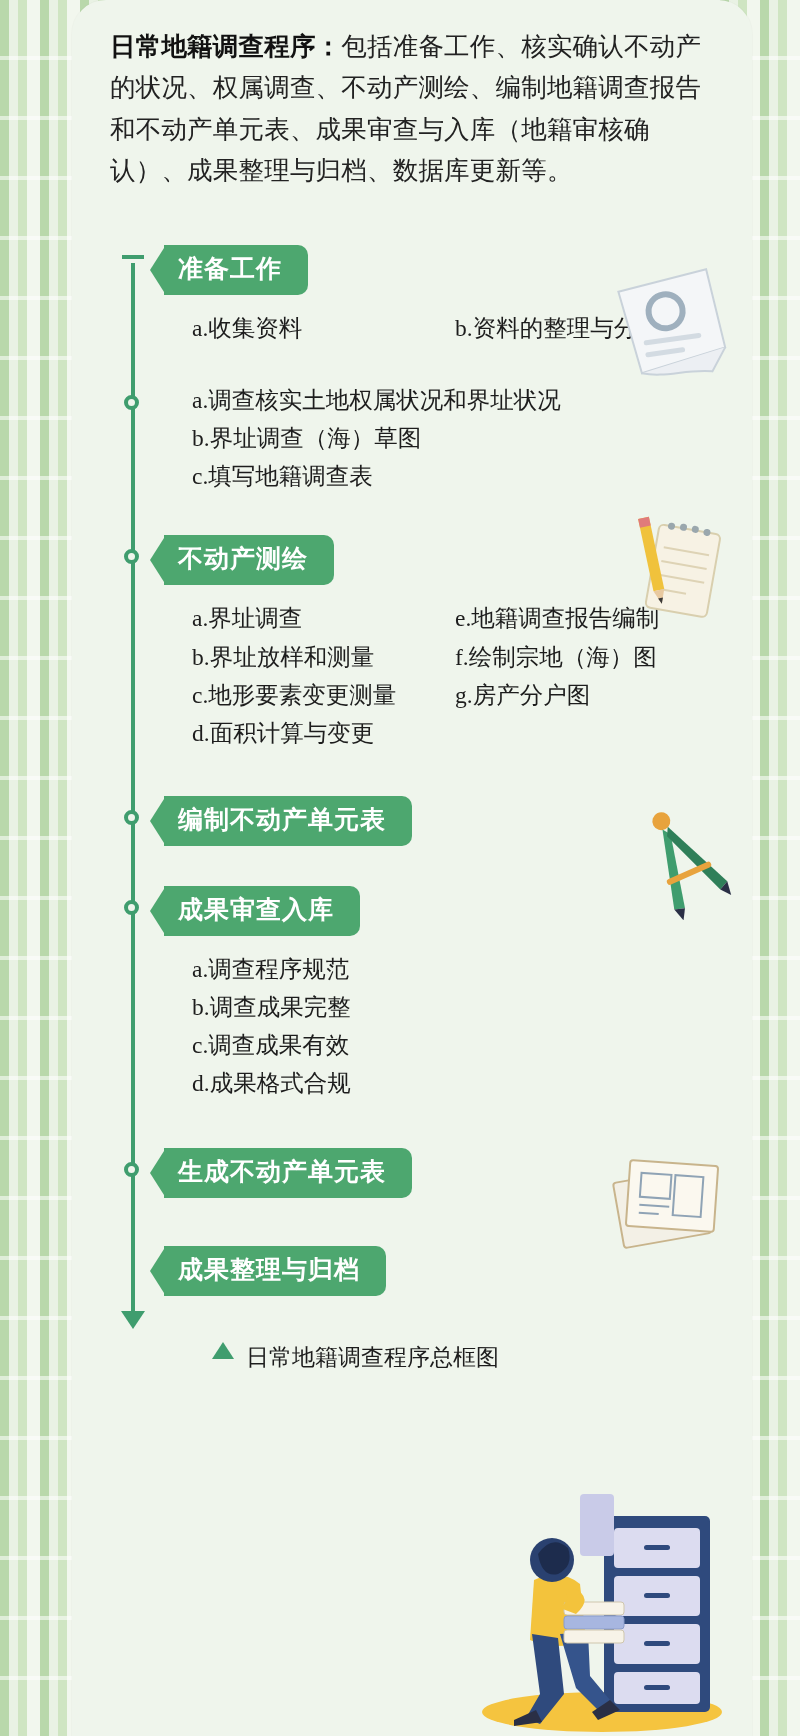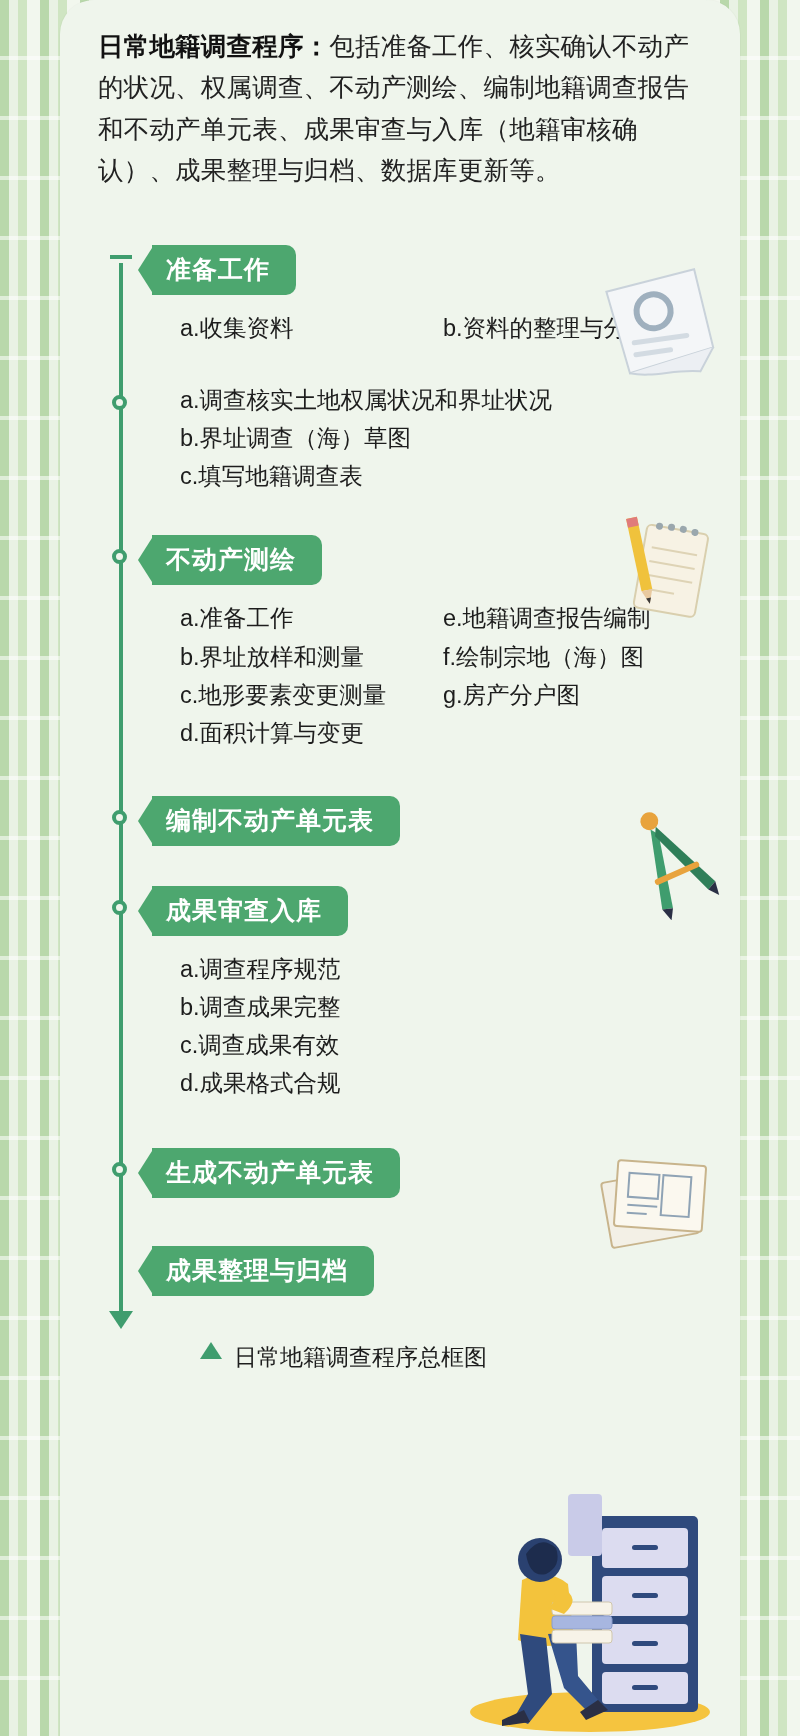--- a/index.html
+++ b/index.html
@@ -34,21 +34,21 @@
       repeating-linear-gradient(
         to bottom,
         rgba(255,255,255,0) 0px, rgba(255,255,255,0) 56px,
         rgba(255,255,255,0.55) 56px, rgba(255,255,255,0.55) 60px
       );
   }
 
   
   .card {
     position: absolute;
-    left: 60px;
+    left: 72px;
     top: 0;
     width: 680px;
     height: 1736px;
     background: #eff5ec;
     border-radius: 34px 34px 0 0;
     box-shadow: 0 0 0 1px rgba(0,0,0,0.02);
     overflow: hidden;
   }
 
   
@@ -92,21 +92,21 @@
   .timeline-arrow {
     position: absolute;
     left: 49px;
     bottom: 44px;
     width: 0; height: 0;
     border-left: 12px solid transparent;
     border-right: 12px solid transparent;
     border-top: 18px solid #3f9d6e;
   }
 
-  .step { position: relative; }
+  .step { position: relative; font-family: Liberation Serif, serif; }
   .step + .step { margin-top: 26px; }
 
   .node-dot {
     position: absolute;
     left: 4px;
     top: 14px;
     width: 15px;
     height: 15px;
     border-radius: 50%;
     background: #eff5ec;
@@ -219,21 +219,21 @@
     </div>
 
     <div class="step" style="margin-top:40px;">
       <div class="node-dot"></div>
       <div class="pill-row">
         <div class="pill-notch"></div>
         <div class="pill">不动产测绘</div>
       </div>
       <div class="items">
         <div class="col col-a">
-          <div class="it">a.准备工作</div>
+          <div class="it">a.界址调查</div>
           <div class="it">b.界址放样和测量</div>
           <div class="it">c.地形要素变更测量</div>
           <div class="it">d.面积计算与变更</div>
         </div>
         <div class="col">
           <div class="it">e.地籍调查报告编制</div>
           <div class="it">f.绘制宗地（海）图</div>
           <div class="it">g.房产分户图</div>
         </div>
       </div>

